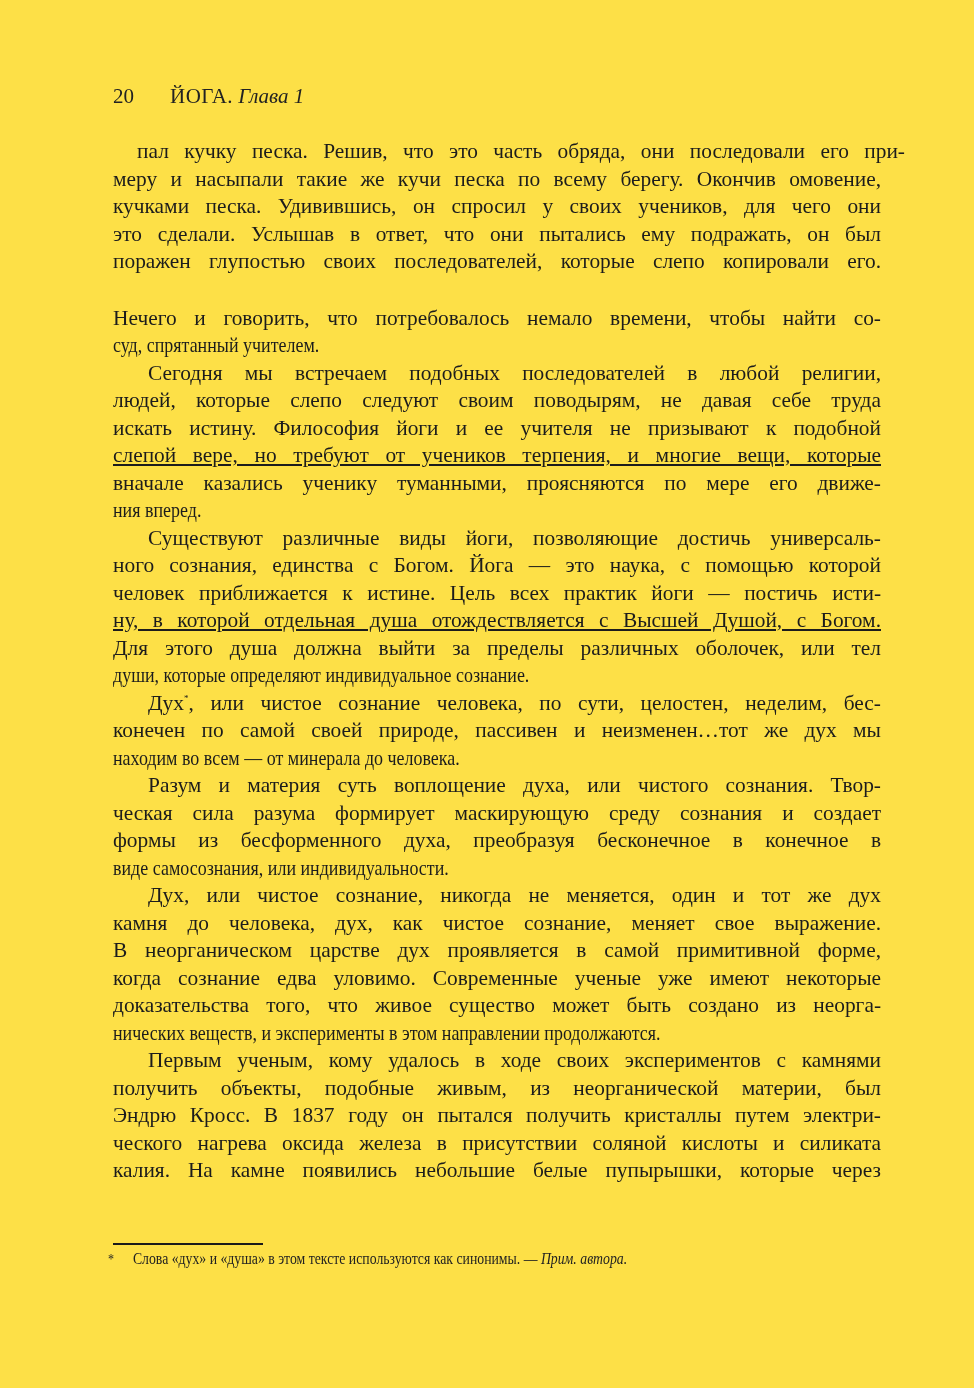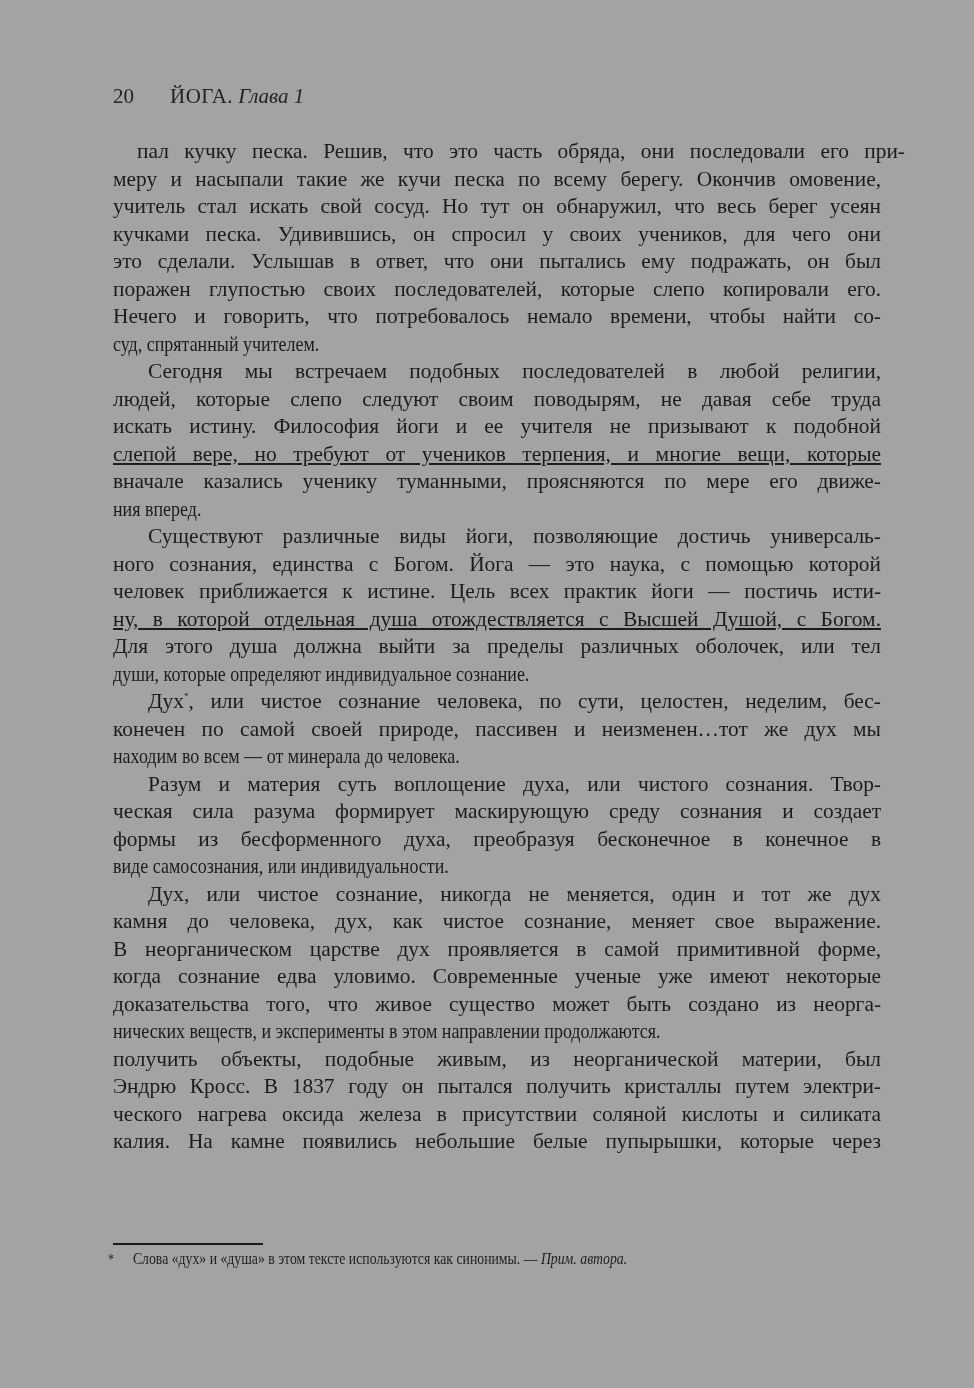--- a/index.html
+++ b/index.html
@@ -1,17 +1,17 @@
 <!DOCTYPE html>
 <html><head>
 <meta charset="utf-8">
 <style>
   html, body { margin: 0; padding: 0; background: #ffffff; }
   body { width: 974px; height: 1388px; position: relative; overflow: hidden; }
-  .page { position: absolute; left: 0; top: 0; width: 974px; height: 1388px; background: #a3a3a3; color: #1a1a1a; }
+  .page { position: absolute; left: 0; top: 0; width: 974px; height: 1388px; background: #fde047; color: #1a1a1a; }
   .running-head { position: absolute; left: 113px; top: 84px; font-family: "Liberation Serif", "DejaVu Serif", serif; font-size: 21px; color: #222; white-space: nowrap; }
   .running-head .num { display: inline-block; width: 57px; }
   .running-head .title { letter-spacing: 0.5px; }
   .running-head .chapter { font-style: italic; }
   .body { position: absolute; left: 113px; top: 138px; width: 768px; font-family: "Liberation Serif", "DejaVu Serif", serif; font-size: 21.4px; line-height: 27.5px; color: #1c1c1c; }
   .line { display: block; white-space: nowrap; text-align: justify; text-align-last: justify; height: 27.5px; transform-origin: left center; }
   .line.last { text-align-last: left; }
   .line.indent { text-indent: 35px; }
   sup.fn-mark { font-size: 9px; vertical-align: 9px; line-height: 0; }
   .fn-rule { position: absolute; left: 113px; top: 1243px; width: 150px; height: 2px; background: #1a1a1a; }
@@ -24,25 +24,24 @@
 
 <div class="page">
   <div class="running-head">
     <span class="num">20</span><span class="title">ЙОГА.</span> <span class="chapter">Глава 1</span>
   </div>
 
   <div class="body" id="body">
       <div>
         <span class="line" style="display: block; width: 768px; margin-left: 24px;">пал кучку песка. Решив, что это часть обряда, они последовали его при-</span>
         <span class="line" style="display: block; width: 768px;">меру и насыпали такие же кучи песка по всему берегу. Окончив омовение,</span>
-        <span class="line" style="display: block; width: 768px;">учитель стал искать свой сосуд. Но тут он обнаружил, что весь берег усеян</span>
         <span class="line" style="display: block; width: 768px;">кучками песка. Удивившись, он спросил у своих учеников, для чего они</span>
         <span class="line" style="display: block; width: 768px;">это сделали. Услышав в ответ, что они пытались ему подражать, он был</span>
         <span class="line" style="display: block; width: 768px;">поражен глупостью своих последователей, которые слепо копировали его.</span>
-        <span class="line" style="display: block; width: 768px;">Нечего и говорить, что потребовалось немало времени, чтобы найти со-</span>
+        <span class="line" style="display: block; width: 768px; margin-top: 29px;">Нечего и говорить, что потребовалось немало времени, чтобы найти со-</span>
         <span class="line last" style="display: block; width: 246px; transform: scaleX(0.84);">суд, спрятанный учителем.</span>
       </div>
       <div>
         <span class="line indent" style="display: block; width: 768px;">Сегодня мы встречаем подобных последователей в любой религии,</span>
         <span class="line" style="display: block; width: 768px;">людей, которые слепо следуют своим поводырям, не давая себе труда</span>
         <span class="line" style="display: block; width: 768px;">искать истину. Философия йоги и ее учителя не призывают к подобной</span>
         <span class="line" style="display: block; width: 768px; text-decoration: underline;">слепой вере, но требуют от учеников терпения, и многие вещи, которые</span>
         <span class="line" style="display: block; width: 768px;">вначале казались ученику туманными, проясняются по мере его движе-</span>
         <span class="line last" style="display: block; width: 105px; transform: scaleX(0.84);">ния вперед.</span>
       </div>
@@ -67,20 +66,21 @@
       </div>
       <div>
         <span class="line indent" style="display: block; width: 768px;">Дух, или чистое сознание, никогда не меняется, один и тот же дух</span>
         <span class="line" style="display: block; width: 768px;">камня до человека, дух, как чистое сознание, меняет свое выражение.</span>
         <span class="line" style="display: block; width: 768px;">В неорганическом царстве дух проявляется в самой примитивной форме,</span>
         <span class="line" style="display: block; width: 768px;">когда сознание едва уловимо. Современные ученые уже имеют некоторые</span>
         <span class="line" style="display: block; width: 768px;">доказательства того, что живое существо может быть создано из неорга-</span>
         <span class="line last" style="display: block; width: 652px; transform: scaleX(0.84);">нических веществ, и эксперименты в этом направлении продолжаются.</span>
       </div>
       <div>
+        <span class="line indent" style="display: block; width: 768px;">Первым ученым, кому удалось в ходе своих экспериментов с камнями</span>
         <span class="line" style="display: block; width: 768px;">получить объекты, подобные живым, из неорганической материи, был</span>
         <span class="line" style="display: block; width: 768px;">Эндрю Кросс. В 1837 году он пытался получить кристаллы путем электри-</span>
         <span class="line" style="display: block; width: 768px;">ческого нагрева оксида железа в присутствии соляной кислоты и силиката</span>
         <span class="line" style="display: block; width: 768px;">калия. На камне появились небольшие белые пупырышки, которые через</span>
       </div>
     </div>
 
   <div class="fn-rule"></div>
   <div class="footnote" style="transform-origin: left center; transform: scaleX(0.86);">
     <span class="star">*</span><span>Слова «дух» и «душа» в этом тексте используются как синонимы. —</span> <span class="attr">Прим. автора.</span>

